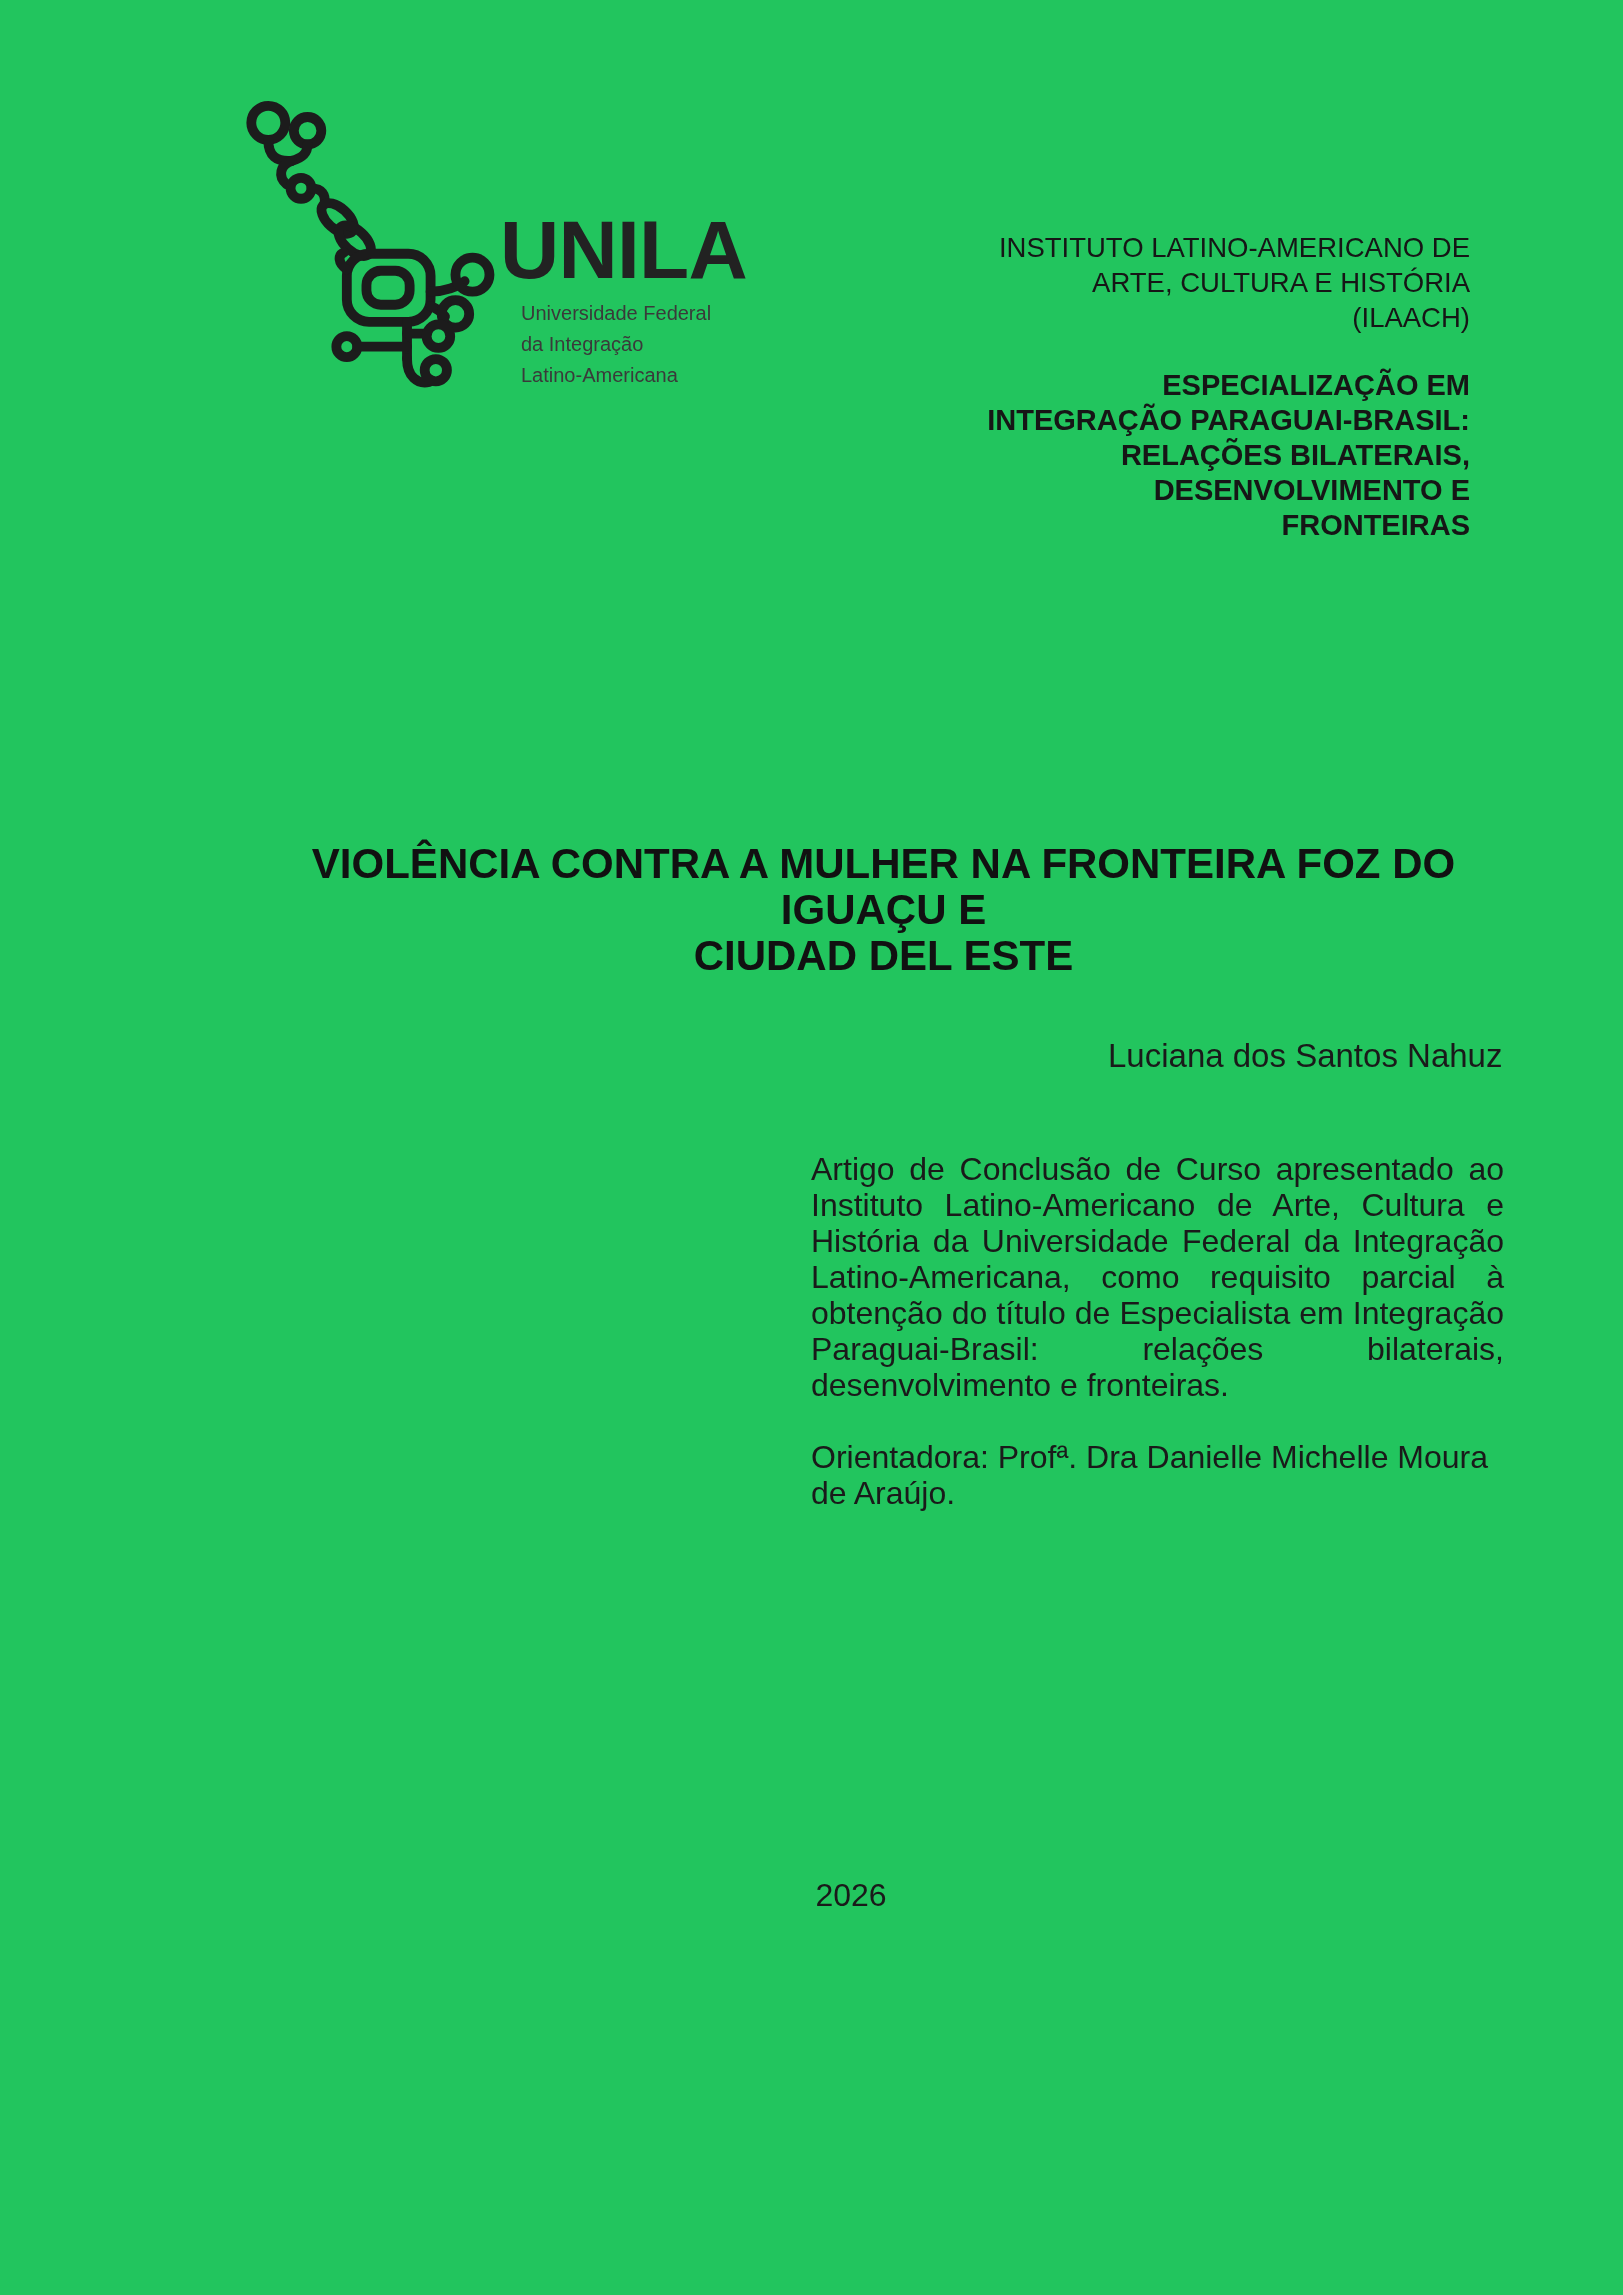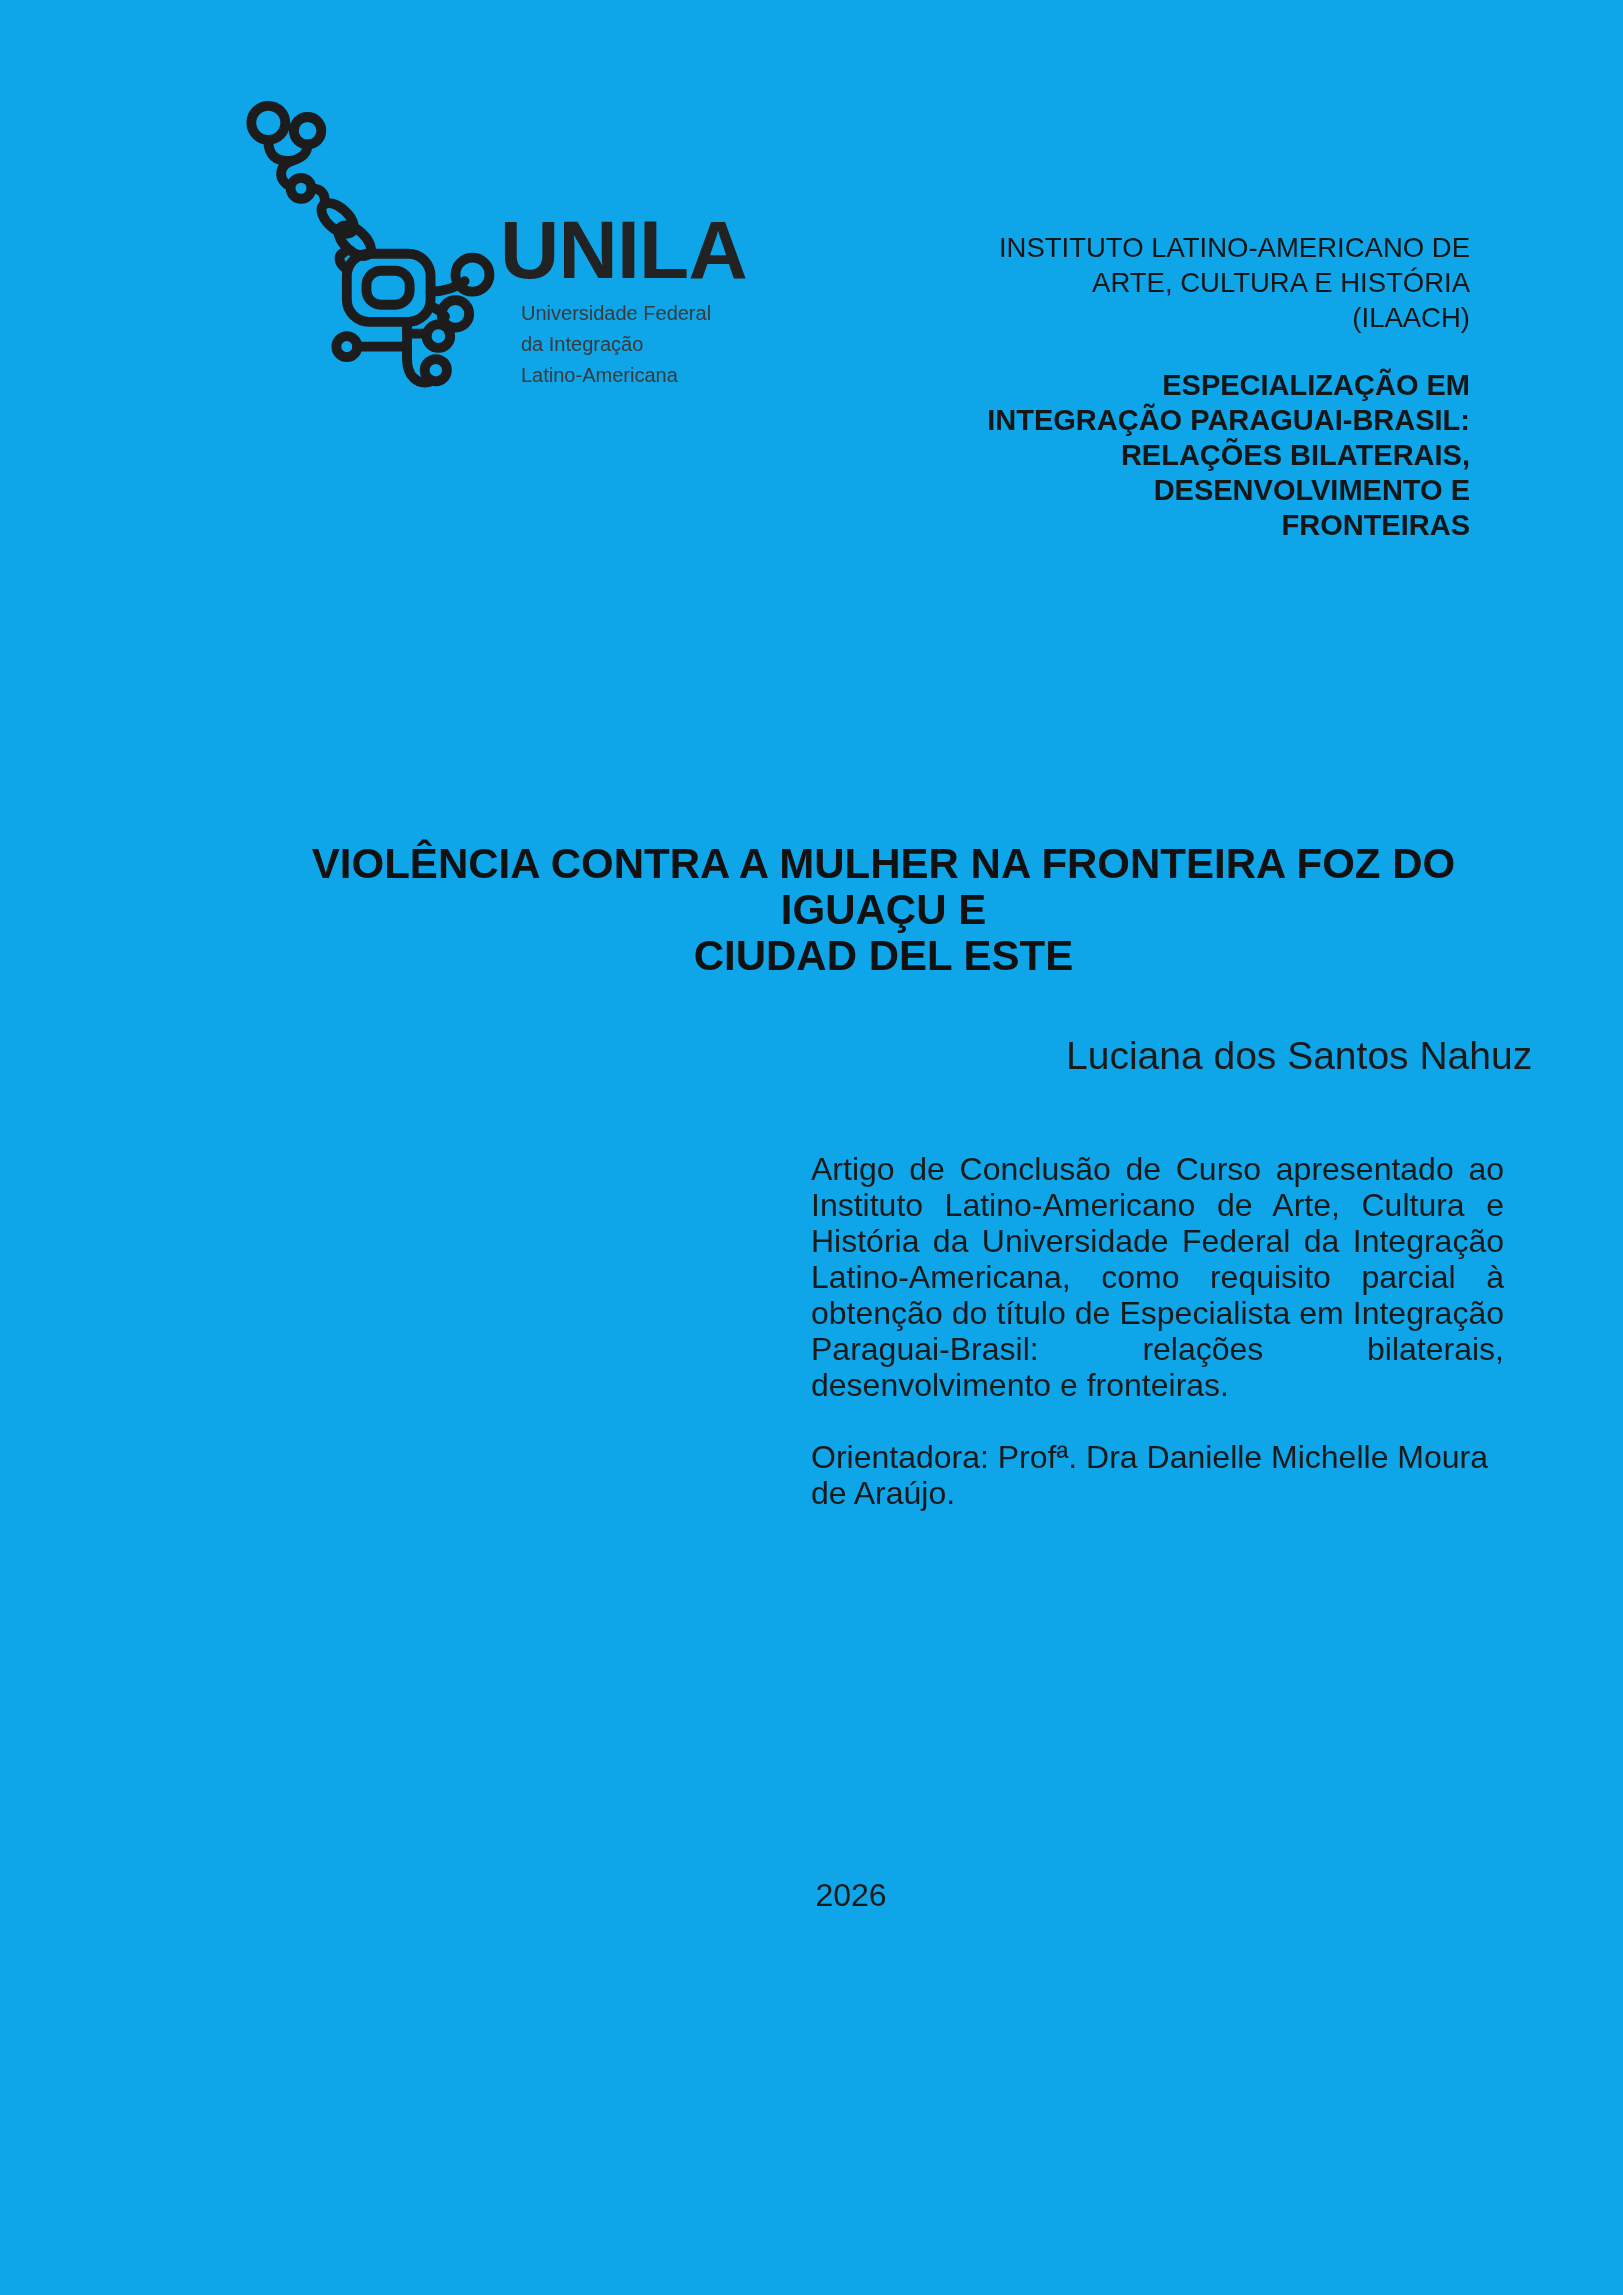--- a/index.html
+++ b/index.html
@@ -1,20 +1,20 @@
 <!DOCTYPE html>
 <html style="font-size:10.5px"><head>
 <meta charset="utf-8">
 <style>
   html,body{margin:0;padding:0;background:#ffffff;}
   .page{
     position:relative;
     width:1624px;
     height:2295px;
-    background:#0ea5e9;
+    background:#22c55e;
     font-family:"Liberation Sans","DejaVu Sans",sans-serif;
     color:#1a1a1a;
     overflow:hidden;
   }
   
   .logo-mark{
     position:absolute;
     left:242px; top:98px;
     width:262px; height:301px;
   }
@@ -67,22 +67,22 @@
     text-align:center;
     font-weight:bold;
     font-size:42px;
     line-height:46px;
     white-space:pre-line;
     color:#111111;
   }
   
   .author{
     position:absolute;
-    top:1038px; left:1066px;
-    font-size:39px;
+    top:1038px; left:1108px;
+    font-size:33px;
     line-height:36px;
     white-space:nowrap;
   }
   
   .nature{
     position:absolute;
     top:1151px; left:811px;
     width:693px;
     font-size:32px;
     line-height:36px;

